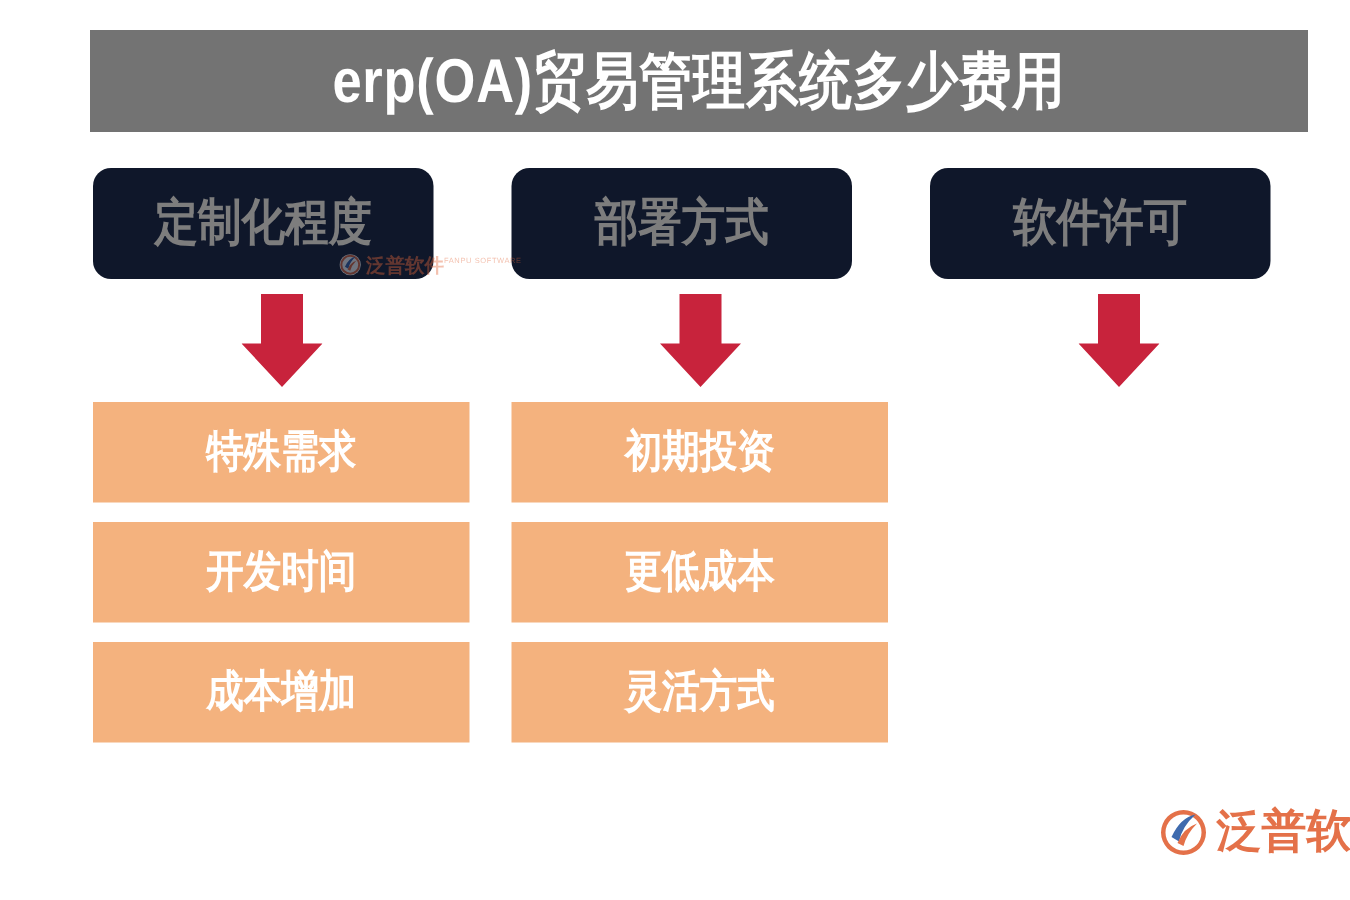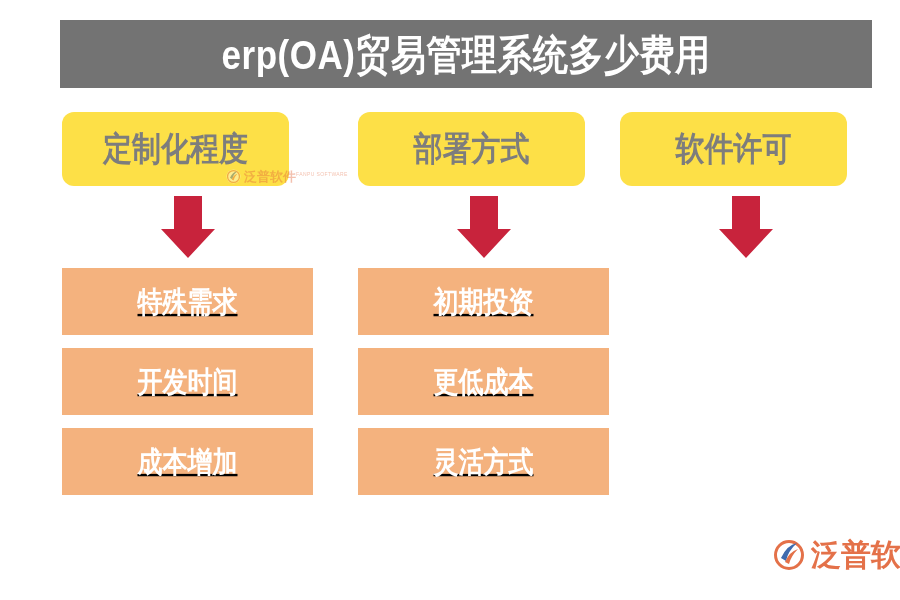--- a/index.html
+++ b/index.html
@@ -41,28 +41,28 @@
     transform: scaleY(1.18);
   }
 
   
   .col {
     position: absolute;
     top: 112px;
     width: 251px;
   }
   .col-0 { left: 62px; }
-  .col-1 { left: 358px; }
+  .col-1 { left: 341px; }
   .col-2 { left: 620px; }
 
   
   .head-box {
     width: 227px;
     height: 74px;
-    background: #fde047;
+    background: #0f172a;
     border-radius: 12px;
     display: flex;
     align-items: center;
     justify-content: center;
   }
   .head-text {
     color: #7d7d7d;
     font-size: 29px;
     font-weight: bold;
     line-height: 1;
@@ -78,21 +78,21 @@
     align-items: center;
     justify-content: center;
   }
   .arrow {
     width: 54px;
     height: 62px;
     display: block;
   }
 
   
-  .items { width: 239px; text-decoration: underline; }
+  .items { width: 239px; }
   .item-box {
     width: 251px;
     height: 67px;
     background: #f4b27e;
     margin-bottom: 13px;
     display: flex;
     align-items: center;
     justify-content: center;
   }
   .item-text {

